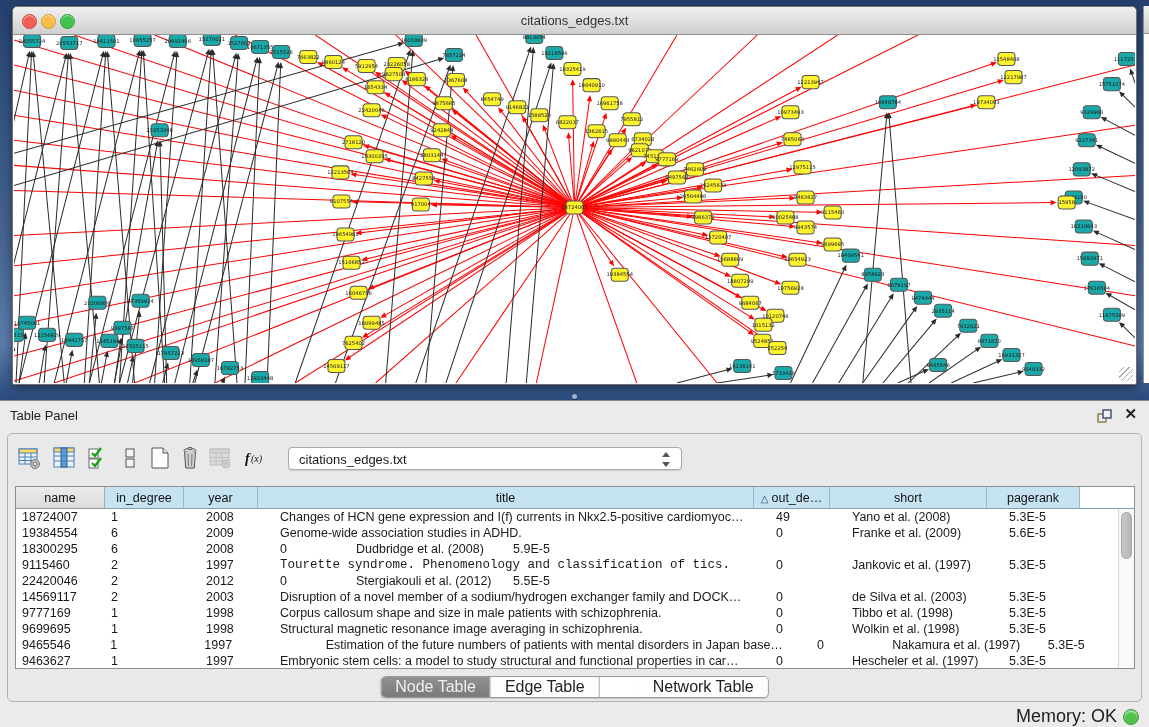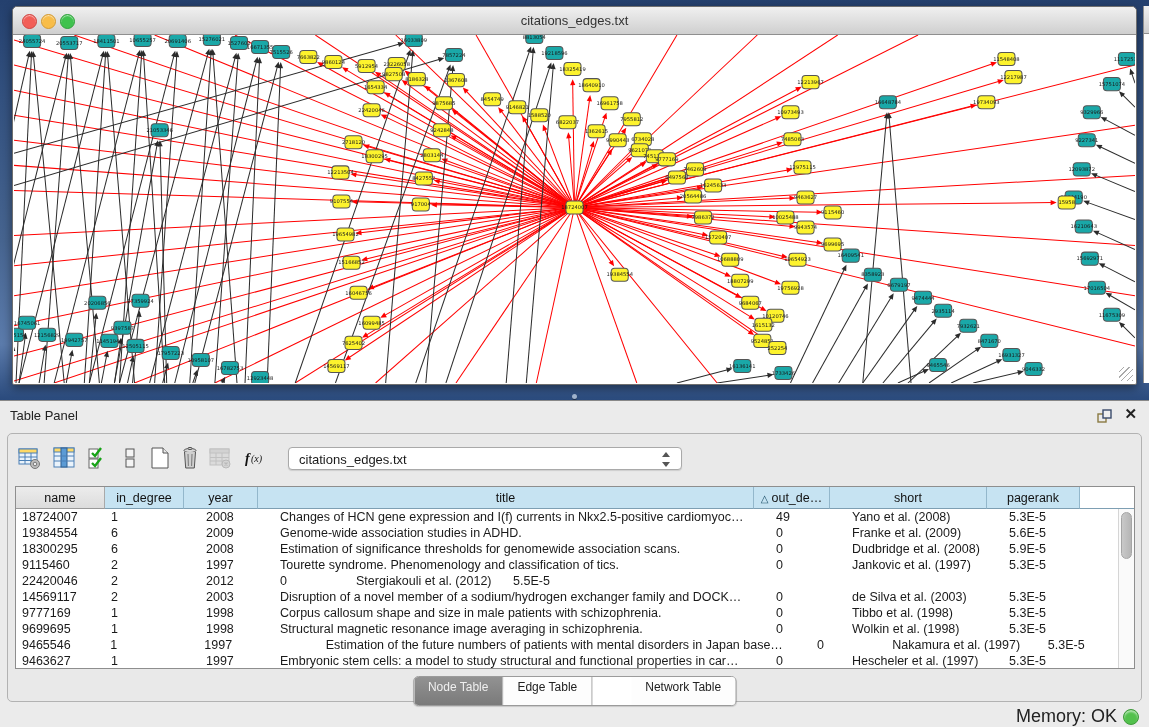--- a/index.html
+++ b/index.html
@@ -68,21 +68,21 @@
     overflow:hidden;white-space:nowrap;text-overflow:clip;}
   .vscroll{position:absolute;right:0;top:22px;width:15px;height:160px;background:#fafafa;
     border-left:1px solid #d5d5d5;}
   .vthumb{position:absolute;left:2px;right:2px;top:3px;height:45px;border-radius:6px;
     background:linear-gradient(90deg,#c9c9c9,#b5b5b5);border:1px solid #a5a5a5;cursor:pointer;}
 
   
   .tabs{position:absolute;left:50%;transform:translateX(-50%);top:242px;display:flex;
     border:1px solid #9b9b9b;border-radius:5px;overflow:hidden;background:#fff;
     box-shadow:0 1px 1px rgba(0,0,0,.15);}
-  .tab{height:28px;line-height:20px;font-size:12px;color:#222;background:#fdfdfd;
+  .tab{height:20px;line-height:20px;font-size:16px;color:#222;background:#fdfdfd;
     text-align:center;border-right:1px solid #a8a8a8;cursor:pointer;padding:0 14px;}
   .tab:last-child{border-right:none;margin-left:39px;}
   .tab.sel{background:linear-gradient(180deg,#929292,#7a7a7a);color:#efefef;}
 
   .status{position:absolute;right:10px;top:305px;display:flex;align-items:center;gap:6px;}
   .status-text{font-size:18px;color:#222;}
   .mem-dot{width:14px;height:14px;border-radius:50%;background:#52c14c;border:1px solid #3f9a3b;
     box-shadow:inset 0 2px 2px rgba(255,255,255,.55);}
 </style>
 </head>
@@ -1018,30 +1018,29 @@
               <div class="td" style="width: 74px;">2009</div>
               <div class="td" style="width: 496px;">Genome-wide association studies in ADHD.</div>
               <div class="td" style="width: 76px;">0</div>
               <div class="td" style="width: 157px;">Franke et al. (2009)</div>
               <div class="td" style="width: 93px;">5.6E-5</div>
             </div>
             <div class="tr">
               <div class="td" style="width: 89px;">18300295</div>
               <div class="td" style="width: 95px;">6</div>
               <div class="td" style="width: 74px;">2008</div>
-              <div class="td" style="width: 496px;">Estimation of significance thresholds for genomewide association scans.</div>
               <div class="td" style="width: 76px;">0</div>
               <div class="td" style="width: 157px;">Dudbridge et al. (2008)</div>
               <div class="td" style="width: 93px;">5.9E-5</div>
             </div>
             <div class="tr">
               <div class="td" style="width: 89px;">9115460</div>
               <div class="td" style="width: 95px;">2</div>
               <div class="td" style="width: 74px;">1997</div>
-              <div class="td" style="width: 496px;">Tourette syndrome. Phenomenology and classification of tics.</div>
+              <div class="td" style="width: 496px; font-family: Liberation Mono, monospace;">Tourette syndrome. Phenomenology and classification of tics.</div>
               <div class="td" style="width: 76px;">0</div>
               <div class="td" style="width: 157px;">Jankovic et al. (1997)</div>
               <div class="td" style="width: 93px;">5.3E-5</div>
             </div>
             <div class="tr">
               <div class="td" style="width: 89px;">22420046</div>
               <div class="td" style="width: 95px;">2</div>
               <div class="td" style="width: 74px;">2012</div>
               <div class="td" style="width: 76px;">0</div>
               <div class="td" style="width: 157px;">Stergiakouli et al. (2012)</div>

